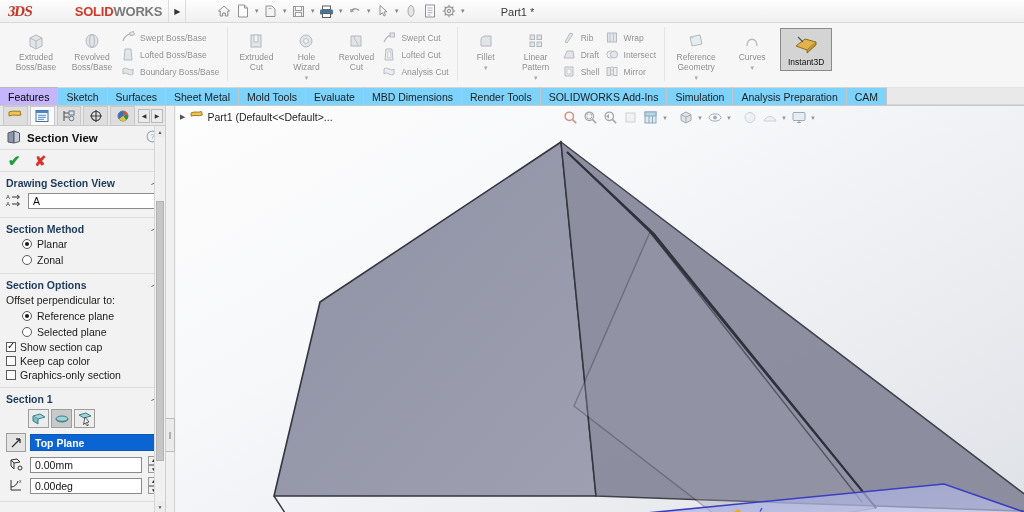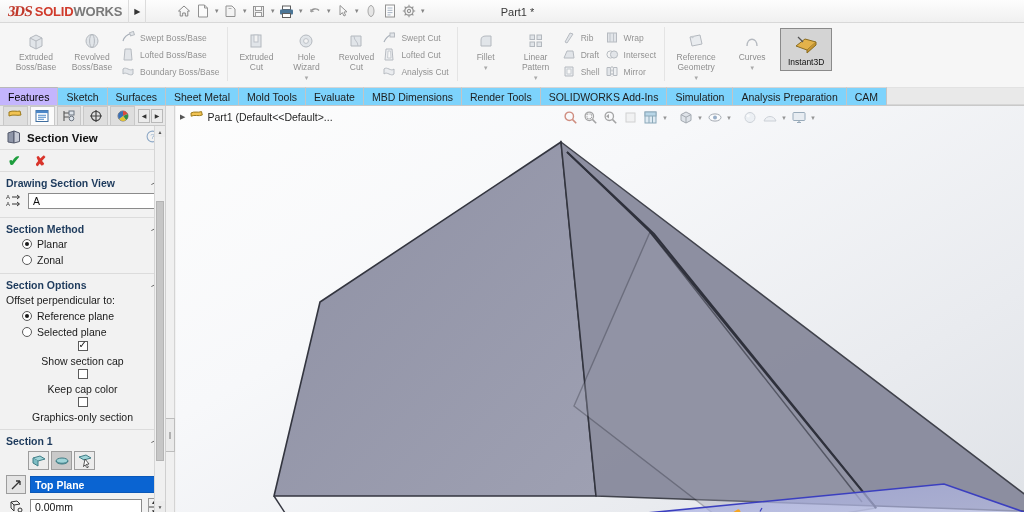--- a/index.html
+++ b/index.html
@@ -22,21 +22,21 @@
   }
   .sw-logo {
     display:flex; align-items:center; gap:3px;
     padding:0 6px 0 8px; height:23px;
   }
   .sw-3ds {
     font-family:"Liberation Serif", serif; font-size:15px; font-weight:bold;
     color:#c0392b; letter-spacing:-1px; transform:skewX(-8deg);
   }
   .sw-word { font-size:13px; font-weight:bold; letter-spacing:-.2px; }
-  .sw-word .a { color:#d03a2b; }
+  .sw-word .a { color:#d03a2b;margin-left:40px; }
   .sw-word .b { color:#7a7a7a; }
   .title-arrow {
     width:18px; height:23px; display:flex; align-items:center; justify-content:center;
     border-left:1px solid #dcdcdc; border-right:1px solid #dcdcdc;
     color:#333; font-size:8px;
   }
   .qat { display:flex; align-items:center; gap:0px; margin-left:28px; height:23px; }
   .qat .ic {
     width:19px; height:19px; display:flex; align-items:center; justify-content:center;
     opacity:.62;
@@ -147,21 +147,21 @@
   }
   .radio-row { display:flex; align-items:center; gap:5px; padding:2px 6px 2px 22px; }
   .radio {
     width:10px; height:10px; border-radius:50%; border:1px solid #5b5b5b; background:#fff;
     position:relative; flex:none;
   }
   .radio.on::after {
     content:""; position:absolute; left:2px; top:2px; width:4px; height:4px;
     border-radius:50%; background:#1a1a1a;
   }
-  .chk-row { display:flex; align-items:center; gap:4px; padding:1px 6px 1px 6px;flex-direction:column; }
+  .chk-row { display:flex; align-items:center; gap:4px; padding:1px 6px 1px 6px; }
   .chk {
     width:10px; height:10px; border:1px solid #5b5b5b; background:#fff; flex:none;
     position:relative;
   }
   .chk.on::after {
     content:"✓"; position:absolute; left:0px; top:-3px; font-size:10px; color:#111;
   }
   .plane-btns { display:flex; gap:2px; padding:3px 0 3px 28px; }
   .pbtn {
     width:21px; height:19px; border:1px solid #9d9d9d; background:#ececec;

